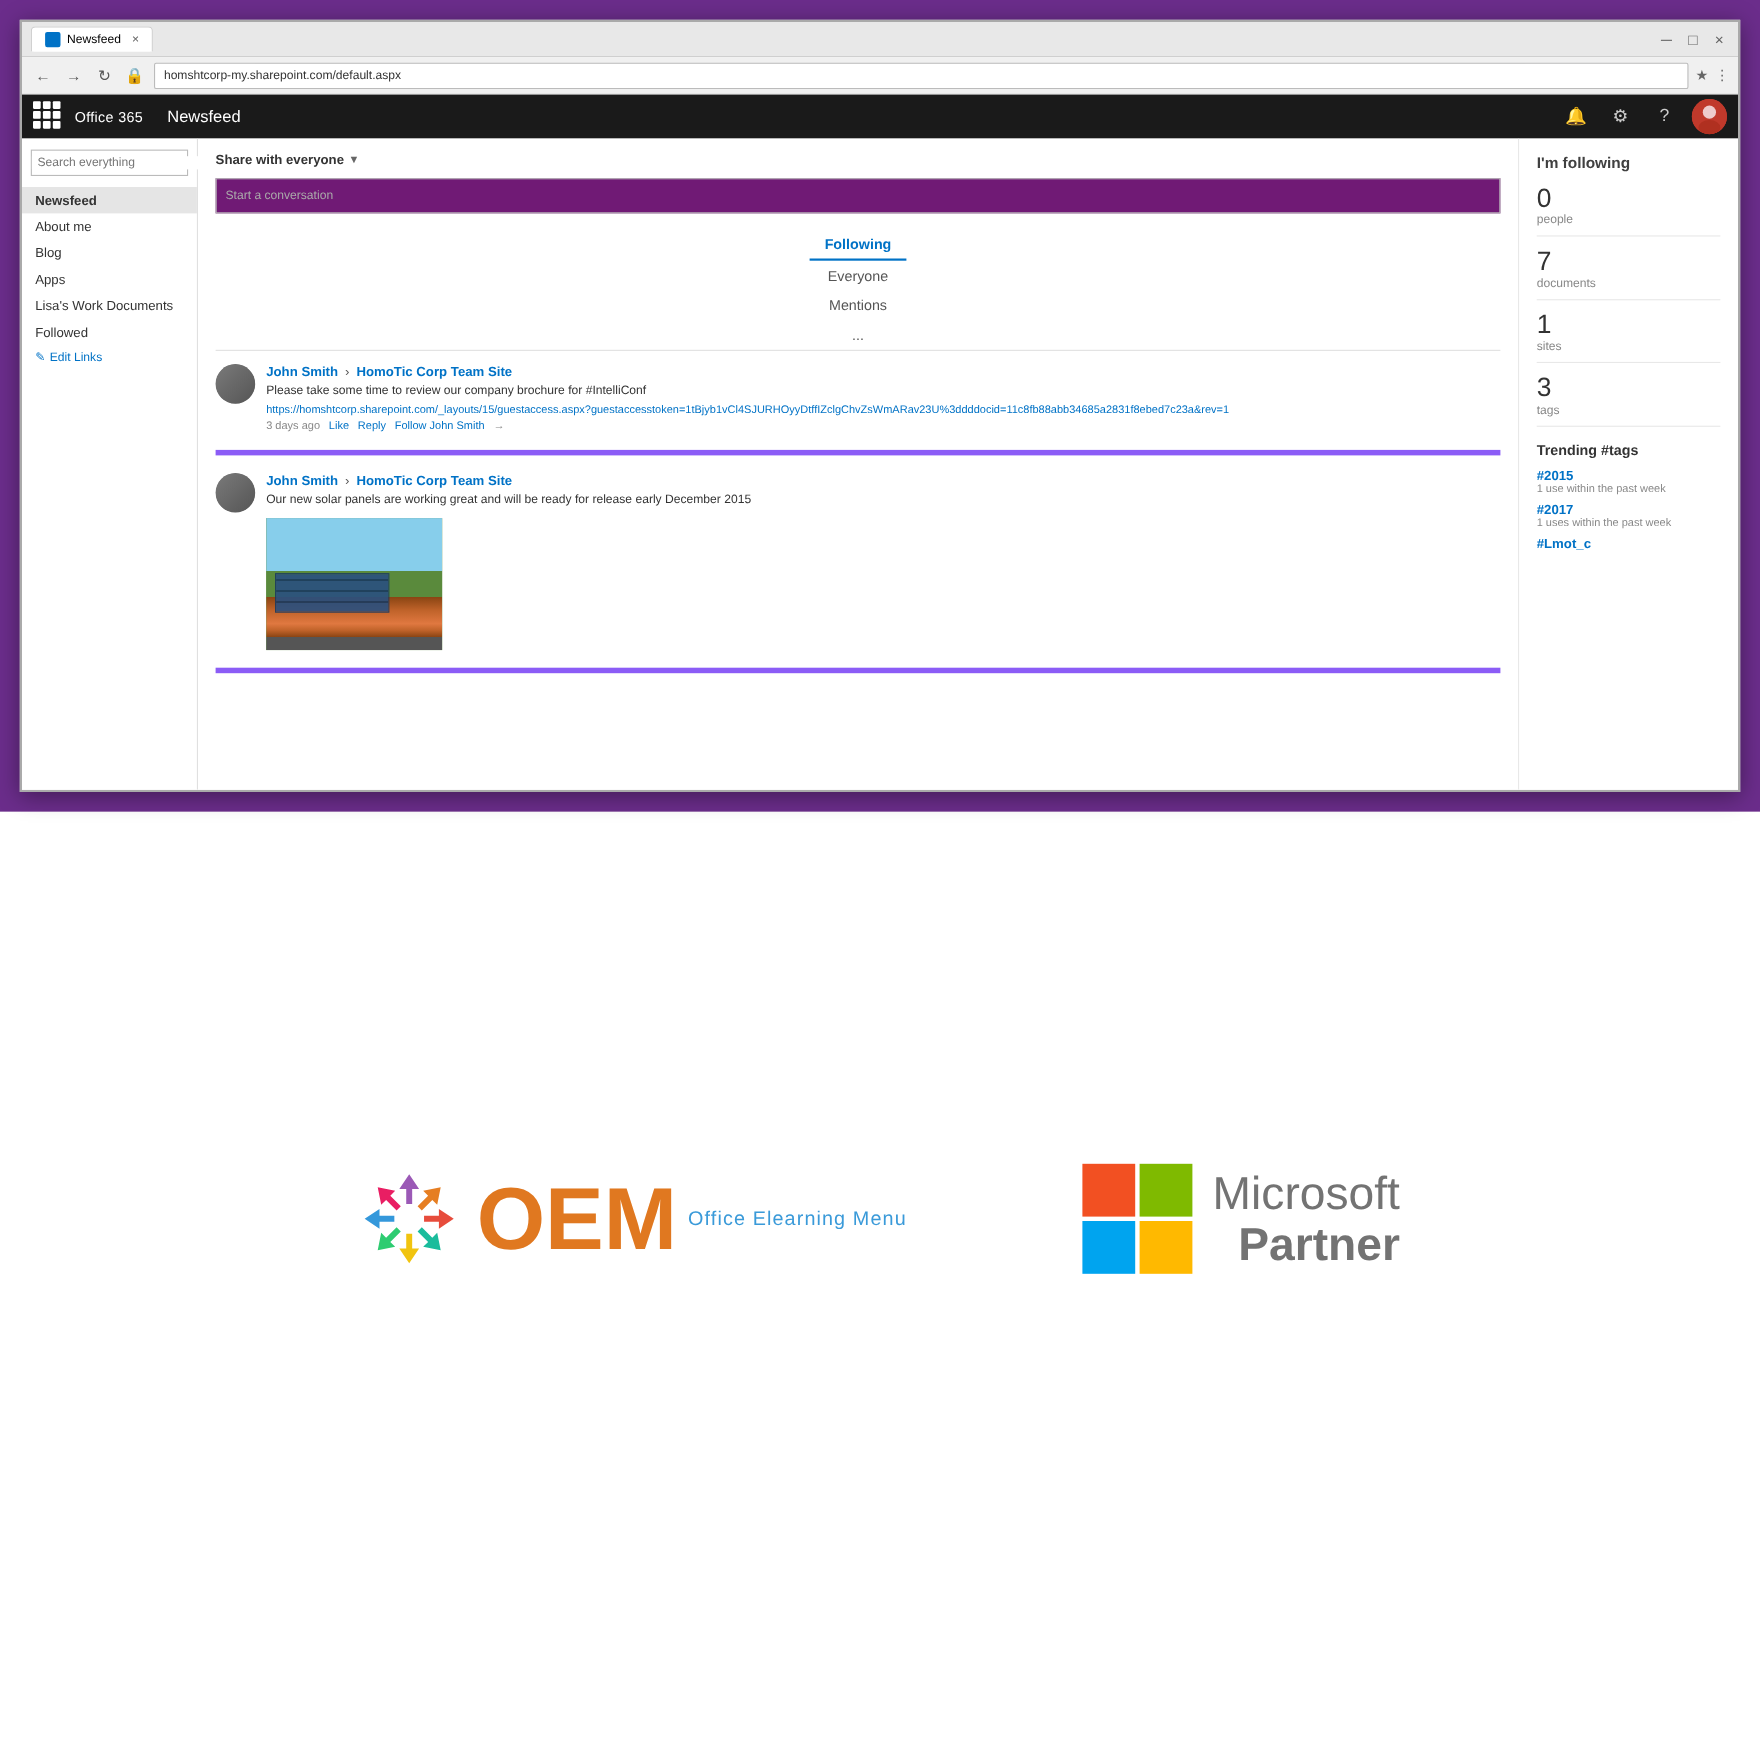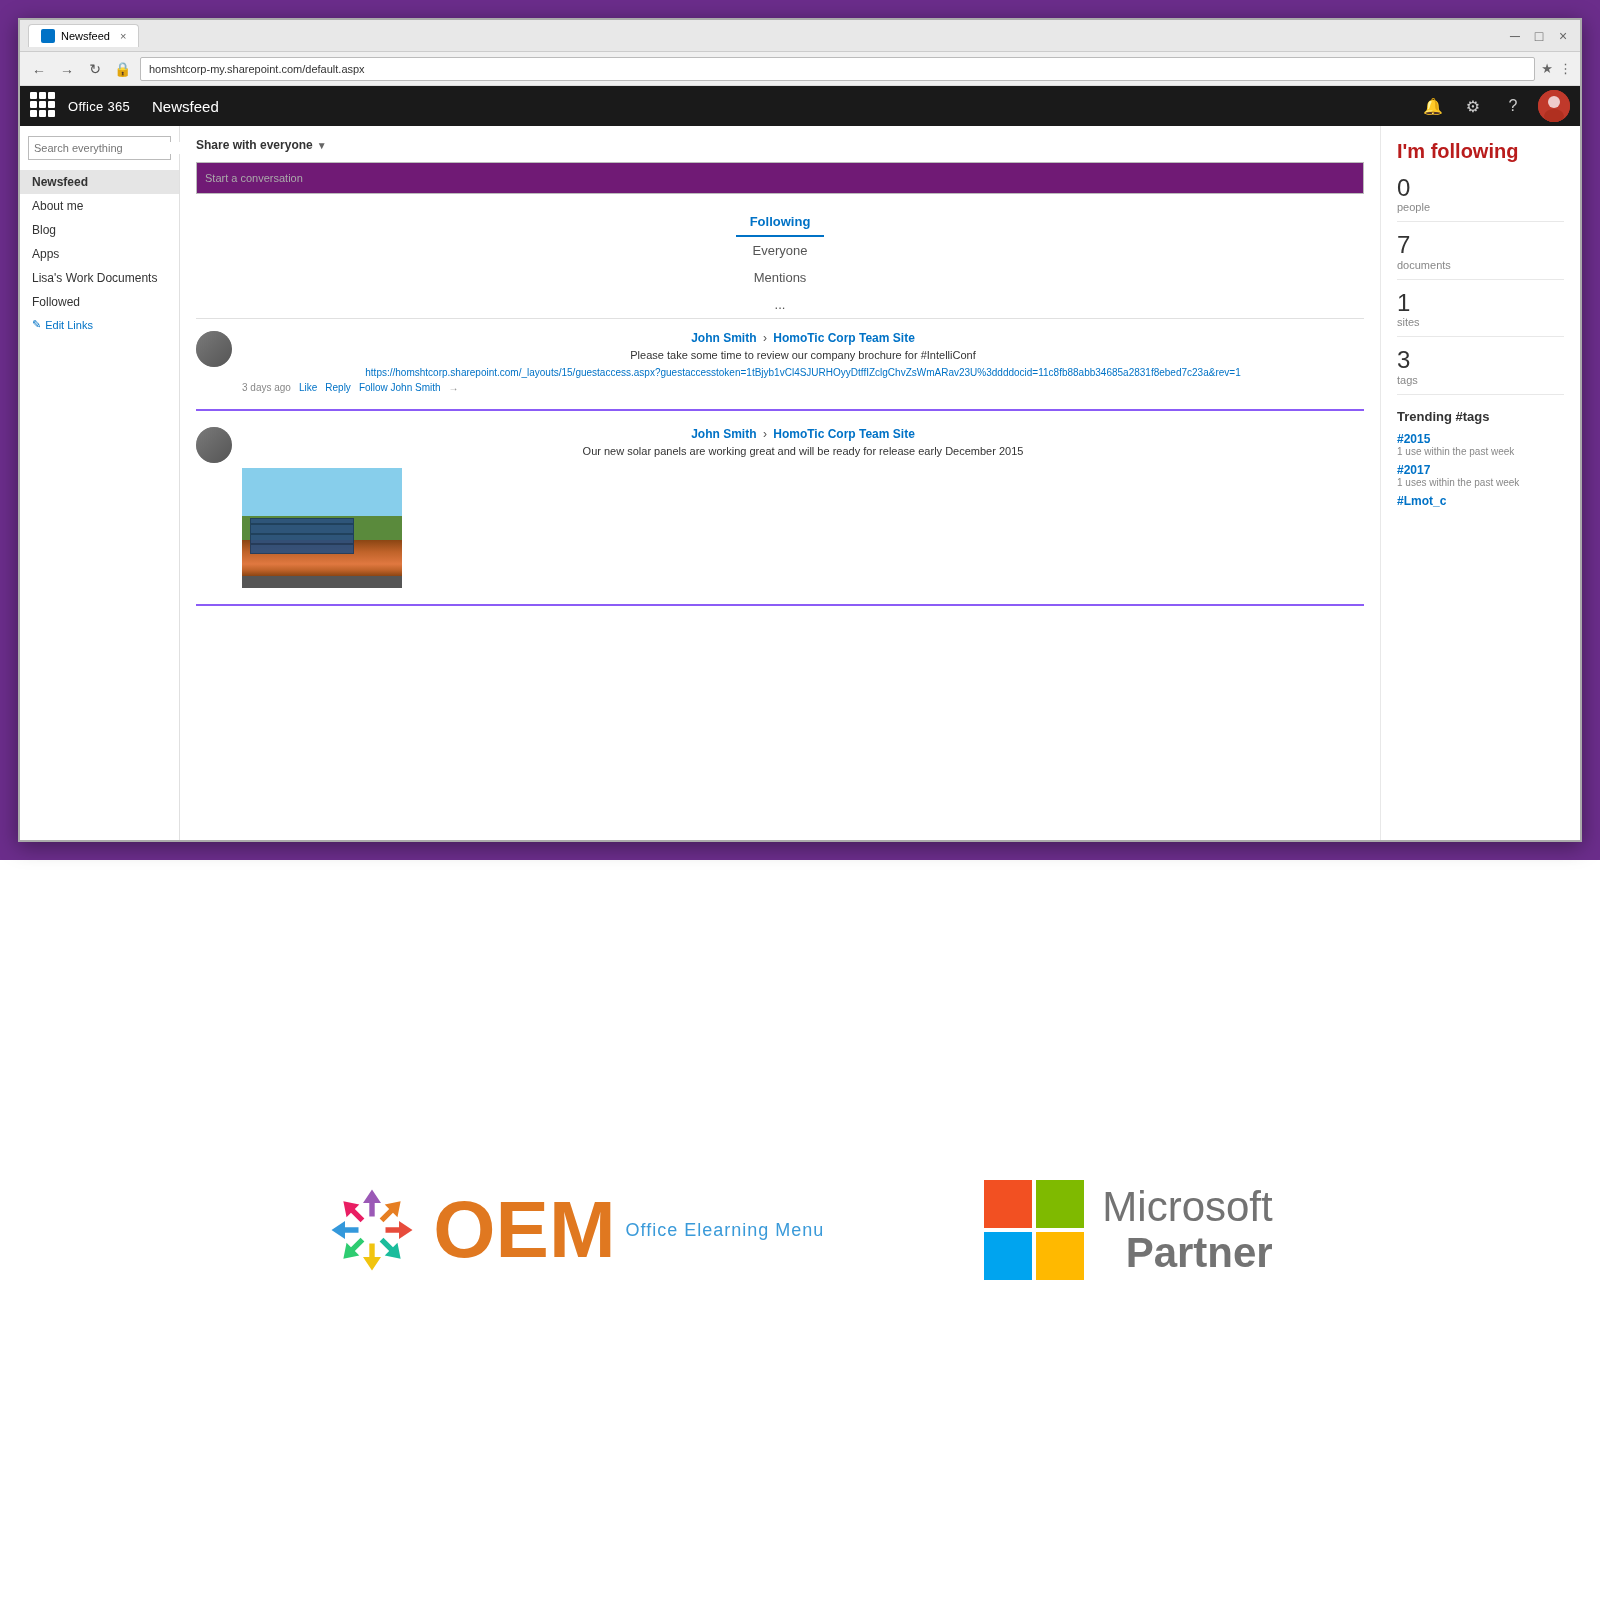--- a/index.html
+++ b/index.html
@@ -7,21 +7,21 @@
       width: 1600px;
       height: 1600px;
       background: #ffffff;
       font-family: 'Segoe UI', Arial, sans-serif;
       overflow: hidden;
     }
 
     
     #outer-wrapper {
       width: 1600px;
-      height: 860px;
+      height: 738px;
       background: #6b2d8b;
       display: flex;
       align-items: center;
       justify-content: center;
       padding: 18px;
     }
 
     
     #browser {
       width: 100%;
@@ -276,22 +276,21 @@
       font-size: 13px;
       cursor: pointer;
     }
 
     
     .post-card {
       display: flex;
       gap: 10px;
       margin-bottom: 16px;
       padding-bottom: 16px;
-      border-bottom: 2px solid #8b5cf6;
-      text-align: center;
+      border-bottom: 5px solid #8b5cf6;
     }
     .post-avatar {
       width: 36px; height: 36px;
       background: #888;
       border-radius: 50%;
       flex-shrink: 0;
       overflow: hidden;
       display: flex; align-items: center; justify-content: center;
       font-size: 14px; color: #fff;
     }
@@ -365,23 +364,23 @@
     
     #right-panel {
       width: 200px;
       padding: 14px 16px;
       background: #fff;
       border-left: 1px solid #e8e8e8;
       flex-shrink: 0;
       font-size: 12px;
     }
     #right-panel h3 {
-      font-size: 20px;
+      font-size: 14px;
       font-weight: 600;
-      color: #b91c1c;
+      color: #404040;
       margin-bottom: 12px;
     }
     .stat-num {
       font-size: 24px;
       color: #333;
       font-weight: 300;
       line-height: 1.1;
     }
     .stat-label {
       font-size: 11px;

